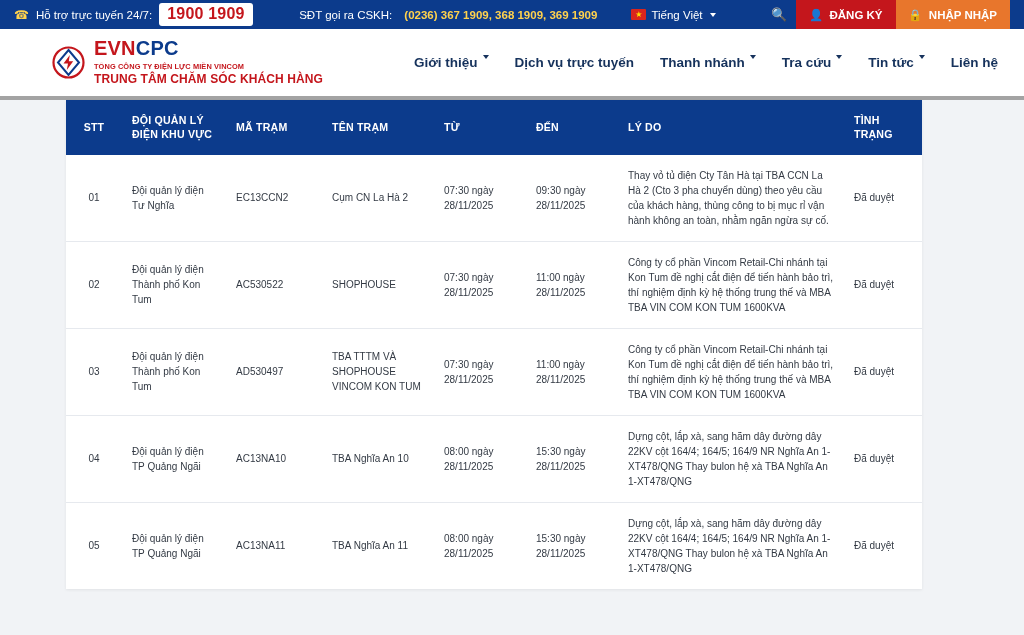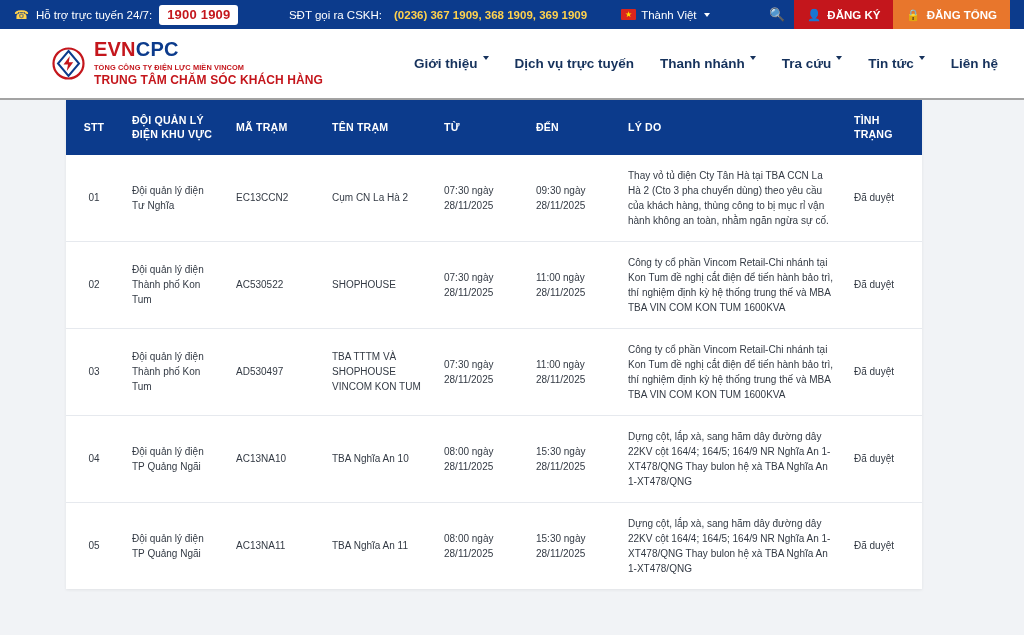--- a/index.html
+++ b/index.html
@@ -21,21 +21,21 @@
     align-items: center;
     font-size: 11.5px;
     padding: 0 14px;
   }
   .topbar .left { display: flex; align-items: center; gap: 7px; }
   .phone-icon { color: #ffd24d; font-size: 12px; line-height: 1; }
   .hotline-pill {
     background: #ffffff;
     color: #c4161c;
     font-weight: bold;
-    font-size: 13px;
+    font-size: 16px;
     padding: 2px 8px 3px;
     border-radius: 3px;
     letter-spacing: .2px;
   }
   .topbar .center {
     flex: 1;
     display: flex;
     align-items: center;
     justify-content: center;
     gap: 12px;
@@ -80,21 +80,21 @@
   .auth-dk { background: #c4161c; }
   .auth-dn { background: #e8762c; }
 
   
   .header {
     height: 71px;
     background: #ffffff;
     display: flex;
     align-items: center;
     padding: 0 26px 0 52px;
-    border-bottom: 2px solid #a3a3a3;
+    border-bottom: 4px solid #a3a3a3;
   }
   .logo-wrap { display: flex; align-items: center; gap: 9px; }
   .logo-mark { width: 33px; height: 33px; position: relative; }
   .logo-mark svg { display: block; }
   .logo-text .brand {
     font-size: 20px; font-weight: bold; letter-spacing: .2px; line-height: 1;
   }
   .brand-evn { color: #c4161c; }
   .brand-cpc { color: #0c3b8c; }
   .logo-text .sub1 {
@@ -172,33 +172,33 @@
     <div class="left">
       <span class="phone-icon">☎</span>
       <span>Hỗ trợ trực tuyến 24/7:</span>
       <span class="hotline-pill">1900 1909</span>
     </div>
     <div class="center">
       <span class="cskh-label">SĐT gọi ra CSKH:</span>
       <span class="cskh-nums">(0236) 367 1909, 368 1909, 369 1909</span>
       <span class="lang">
         <span class="flag">★</span>
-        <span>Thành Việt</span>
+        <span>Tiếng Việt</span>
         <span class="caret-down"></span>
       </span>
     </div>
     <div class="right">
       <div class="search-btn">🔍</div>
       <div class="auth-btn auth-dk">
         <span>👤</span>
         <span>ĐĂNG KÝ</span>
       </div>
       <div class="auth-btn auth-dn">
         <span>🔒</span>
-        <span>ĐĂNG TỔNG</span>
+        <span>NHẬP NHẬP</span>
       </div>
     </div>
   </div>
 
   <div class="header">
     <div class="logo-wrap">
       <div class="logo-mark">
         <svg width="33" height="33" viewBox="0 0 33 33">
           <circle cx="16.5" cy="16.5" r="15" fill="none" stroke="#c4161c" stroke-width="2.2"></circle>
           <path d="M16.5 4 L27 16.5 L16.5 29 L6 16.5 Z" fill="none" stroke="#0c3b8c" stroke-width="2"></path>

